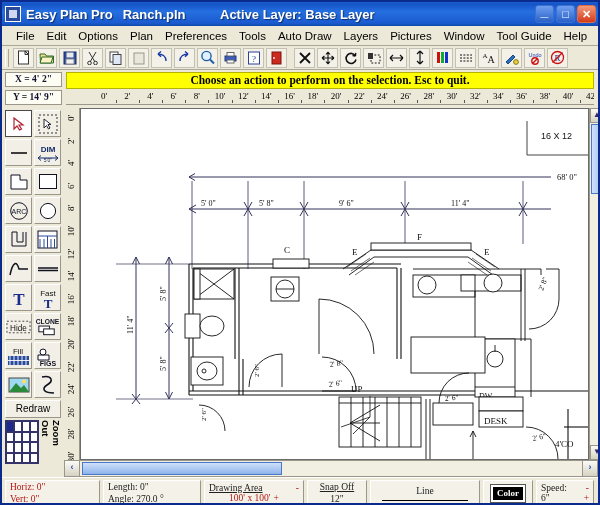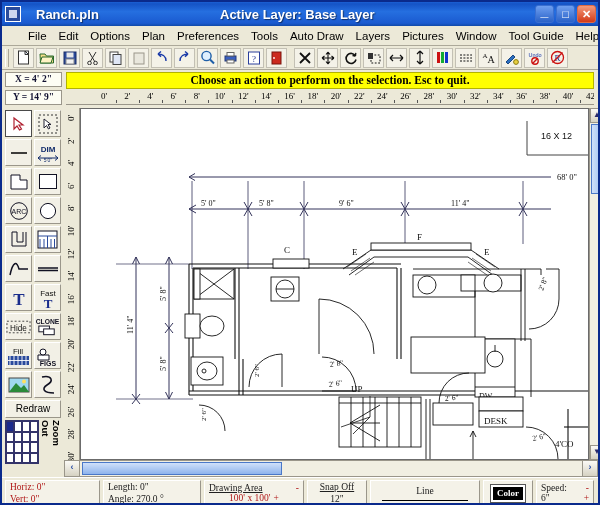--- a/index.html
+++ b/index.html
@@ -79,21 +79,21 @@
     font-family: "Liberation Sans", sans-serif;
   }
   .win-btn.min .g { line-height: 10px; font-size: 14px; }
 
   
   .menubar {
     height: 20px;
     background: #ece9d8;
     display: flex; align-items: center;
     border-bottom: 1px solid #aca899;
-    padding-left: 20px;
+    padding-left: 8px;
   }
   .menu-item {
     font-size: 11.5px;
     color: #000;
     padding: 2px 6px;
     cursor: default;
     white-space: nowrap;
   }
 
   
@@ -355,20 +355,21 @@
   }
   .rowflex { display: flex; align-items: center; justify-content: center; gap: 3px;}
 </style>
 </head>
 <body>
 
 <div id="app">
 
   <div class="titlebar">
     <div class="app-icon"></div>
+    <span class="title-text">Easy Plan Pro</span>
     <span class="title-text title-file">Ranch.pln</span>
     <span class="title-layer">Active Layer: Base Layer</span>
     <div class="win-buttons">
       <div class="win-btn min">
           <span class="g">_</span>
         </div>
       <div class="win-btn">
           <span class="g">□</span>
         </div>
       <div class="win-btn close">

